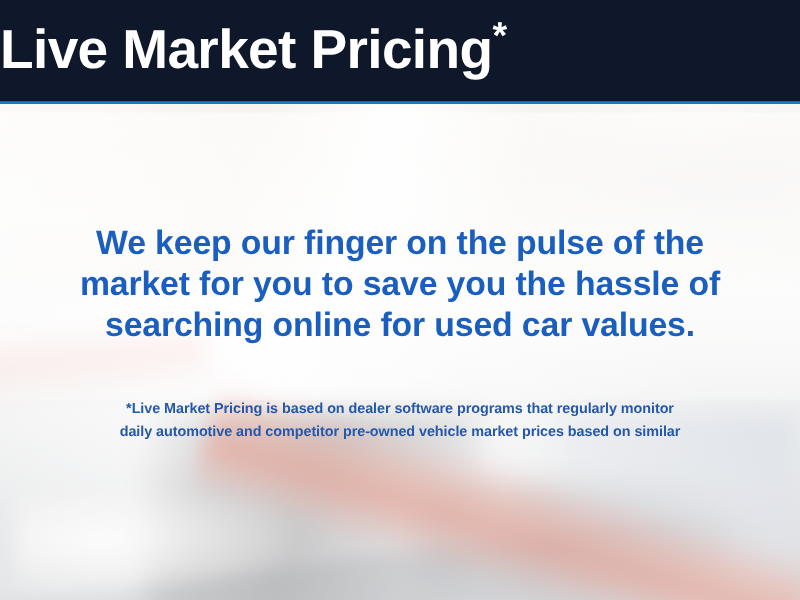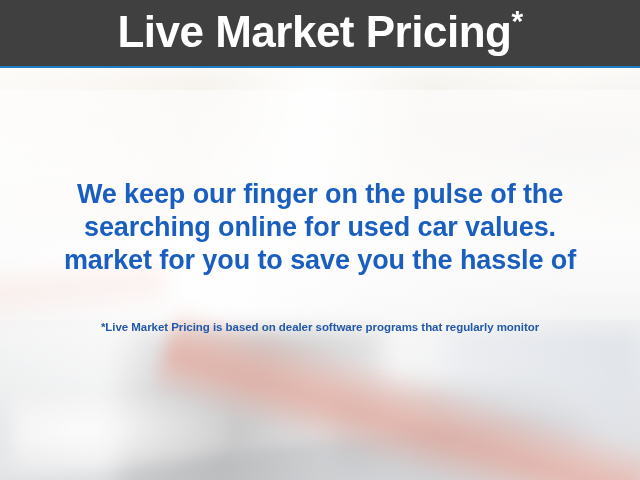--- a/index.html
+++ b/index.html
@@ -210,27 +210,27 @@
         rgba(255,255,255,0.60) 70%,
         rgba(255,255,255,0.25) 100%);
   }
 
   
   .header-band {
     position: absolute;
     left: 0;
     top: 0;
     width: 100%;
-    height: 68px;
-    background: #404040;
+    height: 83px;
+    background: #0f172a;
     box-sizing: border-box;
     border-bottom: 2px solid #1f7ec6;
     display: flex;
     align-items: center;
-    justify-content: center;
+    justify-content: flex-start;
   }
 
   .header-title {
     color: #ffffff;
     font-size: 44px;
     font-weight: bold;
     letter-spacing: -0.5px;
     line-height: 1;
     white-space: nowrap;
     text-align: center;
@@ -302,21 +302,22 @@
     <div class="bg-wash"></div>
     <div class="bg-wash-text"></div>
   </div>
 
   <div class="header-band">
     <h1 class="header-title"><span>Live Market Pricing</span><span class="asterisk">*</span></h1>
   </div>
 
   <div class="headline">
     <span class="hl-line">We keep our finger on the pulse of the</span>
+    <span class="hl-line">market for you to save you the hassle of</span>
     <span class="hl-line">searching online for used car values.</span>
-    <span class="hl-line">market for you to save you the hassle of</span>
   </div>
 
   <div class="disclaimer">
     <span class="fp-line">*Live Market Pricing is based on dealer software programs that regularly monitor</span>
+    <span class="fp-line">daily automotive and competitor pre-owned vehicle market prices based on similar</span>
   </div>
 
 </div>
 
 </body></html>

